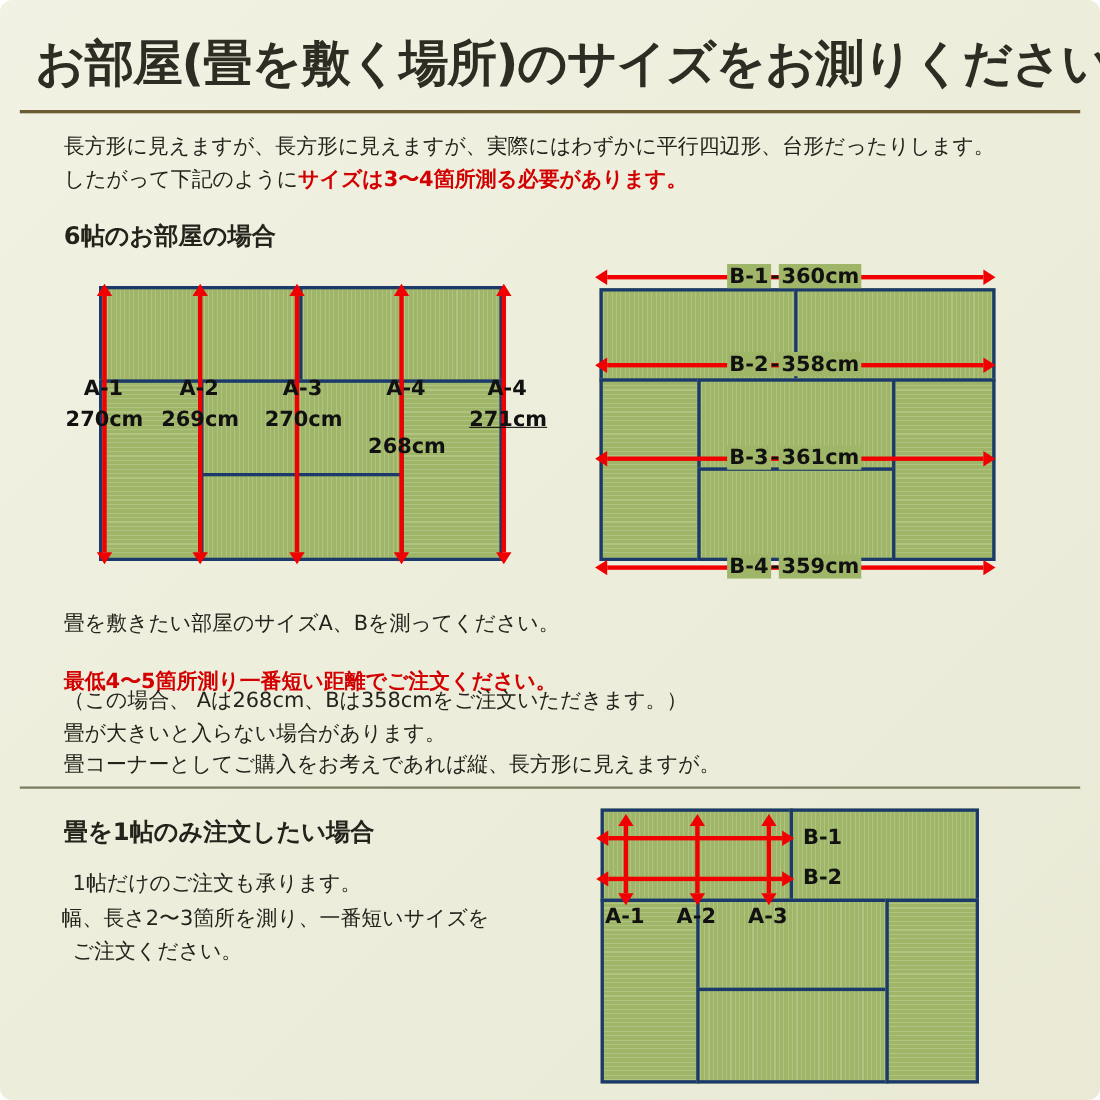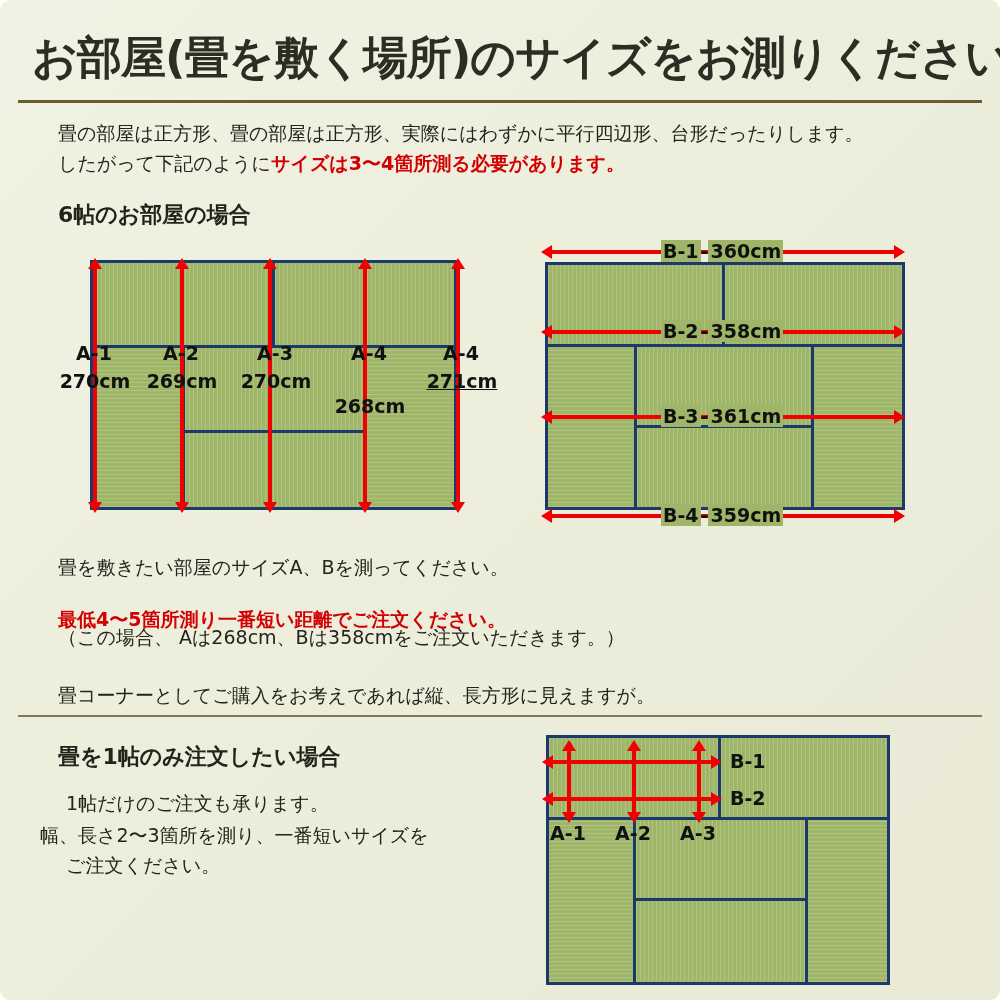--- a/index.html
+++ b/index.html
@@ -138,21 +138,21 @@
   }
 </style>
 </head>
 <body>
 
 <div id="page">
 
   <div class="header-title">お部屋(畳を敷く場所)のサイズをお測りください</div>
   <div class="header-rule"></div>
 
-  <div class="para" style="left:58px; top:118px;">畳の部屋は正方形、畳の部屋は正方形、実際にはわずかに平行四辺形、台形だったりします。</div>
+  <div class="para" style="left:58px; top:118px;">長方形に見えますが、長方形に見えますが、実際にはわずかに平行四辺形、台形だったりします。</div>
   <div class="para" style="left:58px; top:148px;">
     <span>したがって下記のように</span><span class="red">サイズは3〜4箇所測る必要があります。</span>
   </div>
 
   <div class="heading-sub" style="left:58px; top:200px;">6帖のお部屋の場合</div>
 
   <div class="diagram" style="left:90px; top:260px; width:385px; height:250px;">
 
     <div class="mat" style="left:0px;   top:0px;   width:185px; height:88px;"></div>
     <div class="mat" style="left:182px; top:0px;   width:185px; height:88px;"></div>
@@ -226,27 +226,28 @@
   <div class="arrow-h" style="left:552px; top:514px; width:342px;"></div>
   <div class="head head-left" style="left:541px; top:509px;"></div>
   <div class="head head-right" style="left:894px; top:509px;"></div>
   <div class="lbl-b" style="left:661px; top:504px;">
     <span class="chip">B-4</span><span>-</span><span class="chip">359cm</span>
   </div>
 
   <div class="para" style="left:58px; top:552px;">畳を敷きたい部屋のサイズA、Bを測ってください。</div>
   <div class="para red" style="left:58px; top:572px;margin-top:32px;">最低4〜5箇所測り一番短い距離でご注文ください。</div>
   <div class="para" style="left:58px; top:622px;">（この場合、 Aは268cm、Bは358cmをご注文いただきます。）</div>
+  <div class="para" style="left:58px; top:652px;">畳が大きいと入らない場合があります。</div>
   <div class="para" style="left:58px; top:680px;">畳コーナーとしてご購入をお考えであれば縦、長方形に見えますが。</div>
 
   <div class="section-rule"></div>
 
   <div class="heading-sub" style="left:58px; top:742px;">畳を1帖のみ注文したい場合</div>
   <div class="para" style="left:66px; top:788px;">1帖だけのご注文も承ります。</div>
-  <div class="para" style="left:40px; top:820px;">幅、長さ2〜3箇所を測り、一番短いサイズを</div>
+  <div class="para" style="left:56px; top:820px;">幅、長さ2〜3箇所を測り、一番短いサイズを</div>
   <div class="para" style="left:66px; top:850px;">ご注文ください。</div>
 
   <div class="diagram" style="left:546px; top:735px; width:344px; height:250px;">
     <div class="mat" style="left:0px;   top:0px;   width:175px; height:85px;"></div>
     <div class="mat" style="left:172px; top:0px;   width:172px; height:85px;"></div>
     <div class="mat v" style="left:0px;   top:82px;  width:90px;  height:168px;"></div>
     <div class="mat" style="left:87px;  top:82px;  width:175px; height:84px;"></div>
     <div class="mat" style="left:87px;  top:163px; width:175px; height:87px;"></div>
     <div class="mat v" style="left:259px; top:82px;  width:85px;  height:168px;"></div>
   </div>

